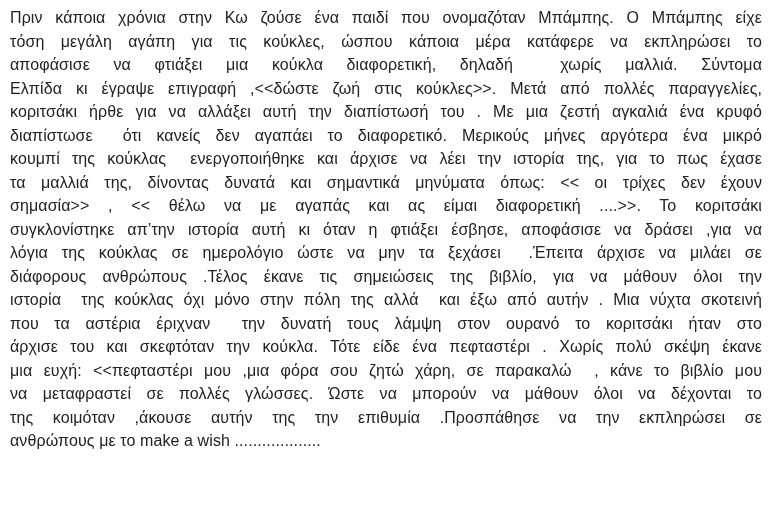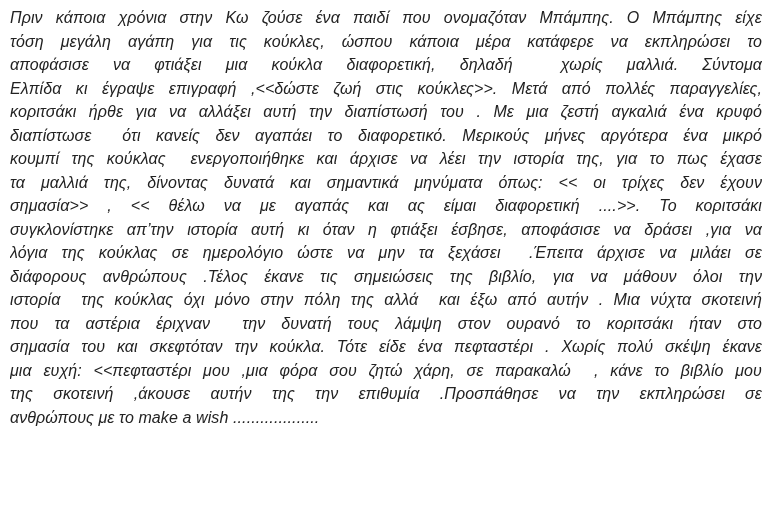--- a/index.html
+++ b/index.html
@@ -12,21 +12,20 @@
     height: 527px;
     overflow: hidden;
     font-family: "Liberation Sans", "DejaVu Sans", sans-serif;
   }
   .page {
     box-sizing: border-box;
     width: 768px;
     height: 527px;
     padding: 6px 6px 0 10px;
     background: #ffffff;
-    font-style: italic;
   }
   .story {
     color: #222222;
     font-size: 16px;
     line-height: 23.5px;
     letter-spacing: 0.1px;
   }
   .line {
     text-align: justify;
     text-align-last: justify;
@@ -52,18 +51,19 @@
       <div class="line">κοριτσάκι ήρθε για να αλλάξει αυτή την διαπίστωσή του . Με μια ζεστή αγκαλιά ένα κρυφό</div>
       <div class="line">διαπίστωσε&nbsp; ότι κανείς δεν αγαπάει το διαφορετικό. Μερικούς μήνες αργότερα ένα μικρό</div>
       <div class="line">κουμπί της κούκλας&nbsp; ενεργοποιήθηκε και άρχισε να λέει την ιστορία της, για το πως έχασε</div>
       <div class="line">τα μαλλιά της, δίνοντας δυνατά και σημαντικά μηνύματα όπως: &lt;&lt; οι τρίχες δεν έχουν</div>
       <div class="line">σημασία&gt;&gt; , &lt;&lt; θέλω να με αγαπάς και ας είμαι διαφορετική ....&gt;&gt;. Το κοριτσάκι</div>
       <div class="line">συγκλονίστηκε απ’την ιστορία αυτή κι όταν η φτιάξει έσβησε, αποφάσισε να δράσει ,για να</div>
       <div class="line">λόγια της κούκλας σε ημερολόγιο ώστε να μην τα ξεχάσει&nbsp; .Έπειτα άρχισε να μιλάει σε</div>
       <div class="line">διάφορους ανθρώπους .Τέλος έκανε τις σημειώσεις της βιβλίο, για να μάθουν όλοι την</div>
       <div class="line">ιστορία&nbsp; της κούκλας όχι μόνο στην πόλη της αλλά&nbsp; και έξω από αυτήν . Μια νύχτα σκοτεινή</div>
       <div class="line">που τα αστέρια έριχναν&nbsp; την δυνατή τους λάμψη στον ουρανό το κοριτσάκι ήταν στο</div>
-      <div class="line">σημασία του και σκεφτόταν την κούκλα. Τότε είδε ένα πεφταστέρι . Χωρίς πολύ σκέψη έκανε</div>
+      <div class="line">άρχισε του και σκεφτόταν την κούκλα. Τότε είδε ένα πεφταστέρι . Χωρίς πολύ σκέψη έκανε</div>
       <div class="line">μια ευχή: &lt;&lt;πεφταστέρι μου ,μια φόρα σου ζητώ χάρη, σε παρακαλώ&nbsp; , κάνε το βιβλίο μου</div>
-      <div class="line">της σκοτεινή ,άκουσε αυτήν της την επιθυμία .Προσπάθησε να την εκπληρώσει σε</div>
+      <div class="line">να μεταφραστεί σε πολλές γλώσσες. Ώστε να μπορούν να μάθουν όλοι να δέχονται το</div>
+      <div class="line">της κοιμόταν ,άκουσε αυτήν της την επιθυμία .Προσπάθησε να την εκπληρώσει σε</div>
       <div class="line last">ανθρώπους με το make a wish ...................</div>
     </div>
 </div>
 
 </body></html>

